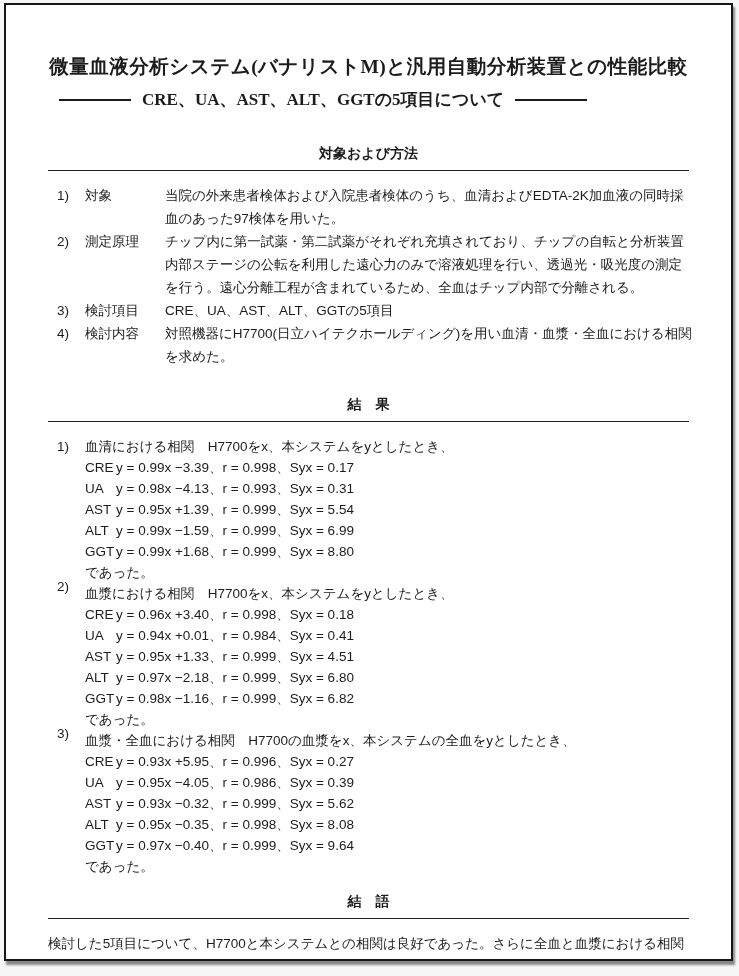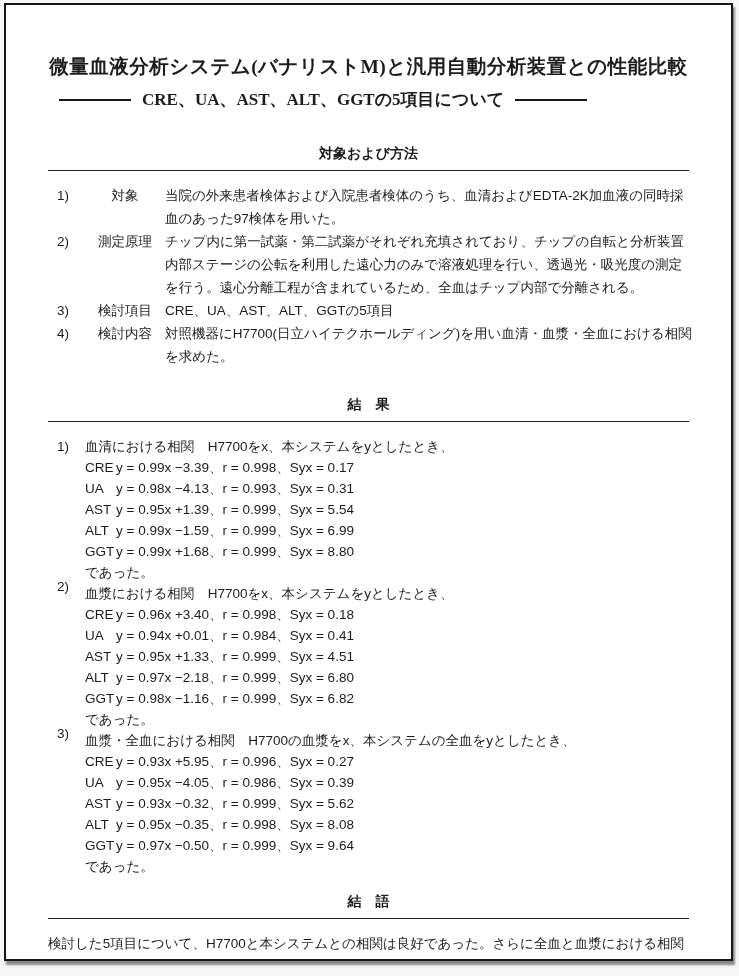--- a/index.html
+++ b/index.html
@@ -56,21 +56,21 @@
   .sec-head.closing  { margin-top:16px; }
   .rule {
     border:none;
     border-top:1.6px solid #222222;
     margin-top:9px;
   }
   
   .m-list { margin-top:13px; }
   .m-row { display:flex; line-height:23px; }
   .m-num   { width:37px; padding-left:9px; flex:none; }
-  .m-label { width:80px; flex:none;text-align:center; }
+  .m-label { width:80px; flex:none; }
   .m-text  { width:530px; flex:none; }
   
   .r-list { margin-top:14px; }
   .r-group { display:flex; }
   .r-num {
     width:37px; padding-left:9px; flex:none;
     line-height:21px;
   }
   .r-num.raised { position:relative; top:-7px; }
   .r-body { flex:1; line-height:21px; }
@@ -194,21 +194,21 @@
           <div class="r-row">
             <span class="r-item">AST</span>
             <span>y = 0.93x −0.32、r = 0.999、Syx = 5.62</span>
           </div>
           <div class="r-row">
             <span class="r-item">ALT</span>
             <span>y = 0.95x −0.35、r = 0.998、Syx = 8.08</span>
           </div>
           <div class="r-row">
             <span class="r-item">GGT</span>
-            <span>y = 0.97x −0.50、r = 0.999、Syx = 9.64</span>
+            <span>y = 0.97x −0.40、r = 0.999、Syx = 9.64</span>
           </div>
           <div>であった。</div>
         </div>
       </div>
 
     </div>
 
     <div class="sec-head closing">結　語</div>
     <hr class="rule">
 

